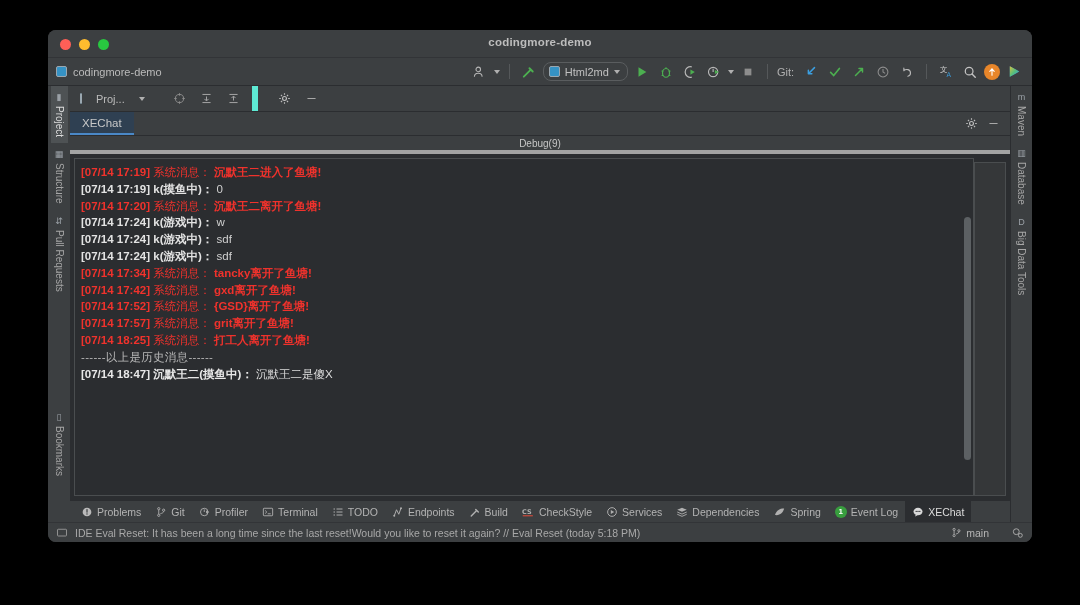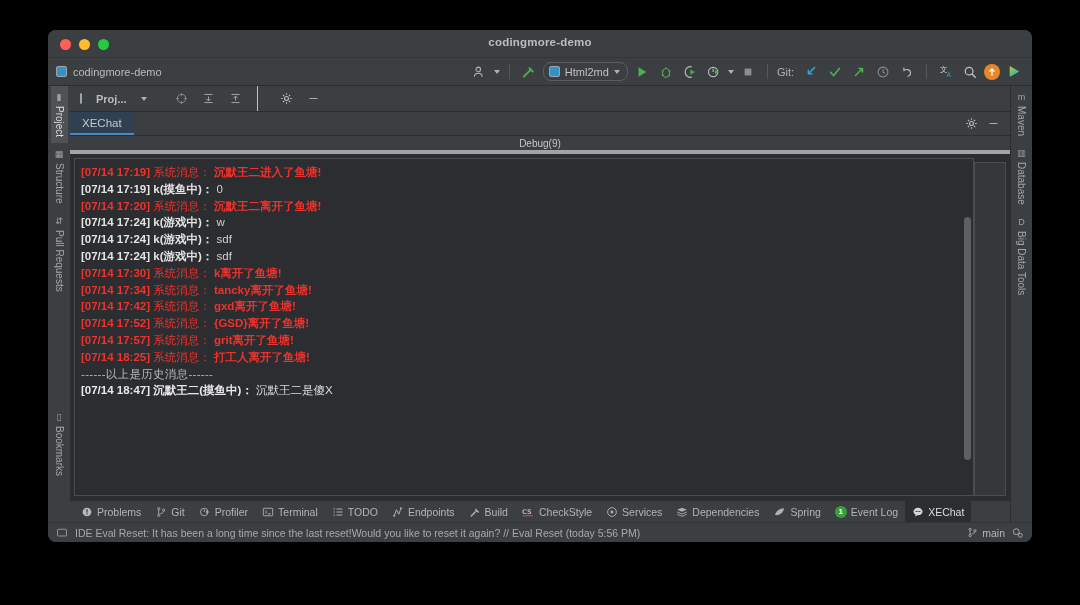--- a/index.html
+++ b/index.html
@@ -120,22 +120,21 @@
   .projbar {
     height: 26px; flex: 0 0 26px;
     background: #3c3f41;
     display: flex; align-items: center;
     border-bottom: 1px solid #2b2d30;
   }
   .projbar-inner {
     width: 188px; height: 100%;
     display: flex; align-items: center; gap: 14px;
     padding-left: 10px;
-    border-right: 1px solid #5eead4;
-    font-weight: bold;
+    border-right: 6px solid #5eead4;
   }
   .projbar-title { font-size: 11px; color: #bbbbbb; }
   .pb-icon { color: #9aa0a6; display:flex; align-items:center; justify-content:center;
              width: 16px; height: 16px; }
   
   .toolwin { flex: 1; display: flex; flex-direction: column; min-height: 0; background: #2b2d30;}
   .tw-header {
     height: 24px; flex: 0 0 24px;
     background: #3c3f41;
     display: flex; align-items: center;
@@ -237,21 +236,21 @@
     background: #3c3f41;
     display: flex; align-items: center;
     padding: 0 8px;
     font-size: 10.5px;
     color: #a8a8a8;
     border-top: 1px solid #323437;
   }
   .sb-left { display: flex; align-items: center; gap: 7px; min-width:0; }
   .sb-msg { white-space: nowrap; overflow: hidden; text-overflow: ellipsis; }
   .sb-spacer { flex: 1; }
-  .sb-right { display: flex; align-items: center; gap: 6px; }
+  .sb-right { display: flex; align-items: center; gap: 22px; }
   .branch { display:flex; align-items:center; gap:4px; color:#b5b5b5; }
   svg { display: block; }
 </style>
 </head>
 <body>
 
 <div class="desktop">
   <div class="window">
 
     <div class="titlebar">
@@ -467,21 +466,20 @@
 
           <div class="chat-wrap">
             <div class="chat-log">
               <div class="msgs" id="msgs">
                   <div class="msg sys"><span class="ts">[07/14 17:19]</span><span class="who"> 系统消息：</span><span class="body"> 沉默王二进入了鱼塘!</span></div>
                   <div class="msg usr"><span class="ts">[07/14 17:19]</span><span class="who"> k(摸鱼中)：</span><span class="body"> 0</span></div>
                   <div class="msg sys"><span class="ts">[07/14 17:20]</span><span class="who"> 系统消息：</span><span class="body"> 沉默王二离开了鱼塘!</span></div>
                   <div class="msg usr"><span class="ts">[07/14 17:24]</span><span class="who"> k(游戏中)：</span><span class="body"> w</span></div>
                   <div class="msg usr"><span class="ts">[07/14 17:24]</span><span class="who"> k(游戏中)：</span><span class="body"> sdf</span></div>
                   <div class="msg usr"><span class="ts">[07/14 17:24]</span><span class="who"> k(游戏中)：</span><span class="body"> sdf</span></div>
-                  <div class="msg sys"><span class="ts">[07/14 17:30]</span><span class="who"> 系统消息：</span><span class="body"> k离开了鱼塘!</span></div>
                   <div class="msg sys"><span class="ts">[07/14 17:34]</span><span class="who"> 系统消息：</span><span class="body"> tancky离开了鱼塘!</span></div>
                   <div class="msg sys"><span class="ts">[07/14 17:42]</span><span class="who"> 系统消息：</span><span class="body"> gxd离开了鱼塘!</span></div>
                   <div class="msg sys"><span class="ts">[07/14 17:52]</span><span class="who"> 系统消息：</span><span class="body"> {GSD}离开了鱼塘!</span></div>
                   <div class="msg sys"><span class="ts">[07/14 17:57]</span><span class="who"> 系统消息：</span><span class="body"> grit离开了鱼塘!</span></div>
                   <div class="msg sys"><span class="ts">[07/14 18:25]</span><span class="who"> 系统消息：</span><span class="body"> 打工人离开了鱼塘!</span></div>
                   <div class="msg divider"><span class="body">------以上是历史消息------</span></div>
                   <div class="msg last"><span class="ts">[07/14 18:47]</span><span class="who"> 沉默王二(摸鱼中)：</span><span class="body"> 沉默王二是傻X</span></div>
                 </div>
 
               <div class="log-scrollbar" style="top:58px; height:243px;"></div>
@@ -628,21 +626,21 @@
       </div>
     </div>
 
     <div class="statusbar">
       <div class="sb-left">
         <span>
           <svg width="12" height="12" viewBox="0 0 16 16">
               <rect x="2" y="3" width="12" height="9" rx="1" fill="none" stroke="#9a9a9a" stroke-width="1.2"></rect>
             </svg>
         </span>
-        <span class="sb-msg">IDE Eval Reset: It has been a long time since the last reset!Would you like to reset it again? // Eval Reset (today 5:56 PM)</span>
+        <span class="sb-msg">IDE Eval Reset: It has been a long time since the last reset!Would you like to reset it again? // Eval Reset (today 5:18 PM)</span>
       </div>
       <div class="sb-spacer"></div>
       <div class="sb-right">
         <span class="branch">
           <span>
             <svg width="11" height="11" viewBox="0 0 16 16">
                 <circle cx="4.5" cy="3.5" r="1.6" fill="none" stroke="#b5b5b5" stroke-width="1.2"></circle>
                 <circle cx="4.5" cy="12.5" r="1.6" fill="none" stroke="#b5b5b5" stroke-width="1.2"></circle>
                 <circle cx="11.5" cy="5.5" r="1.6" fill="none" stroke="#b5b5b5" stroke-width="1.2"></circle>
                 <path d="M4.5 5.1v5.8M11.5 7.1c0 2-2.5 2.4-4.5 3.2" stroke="#b5b5b5" stroke-width="1.2" fill="none"></path>

